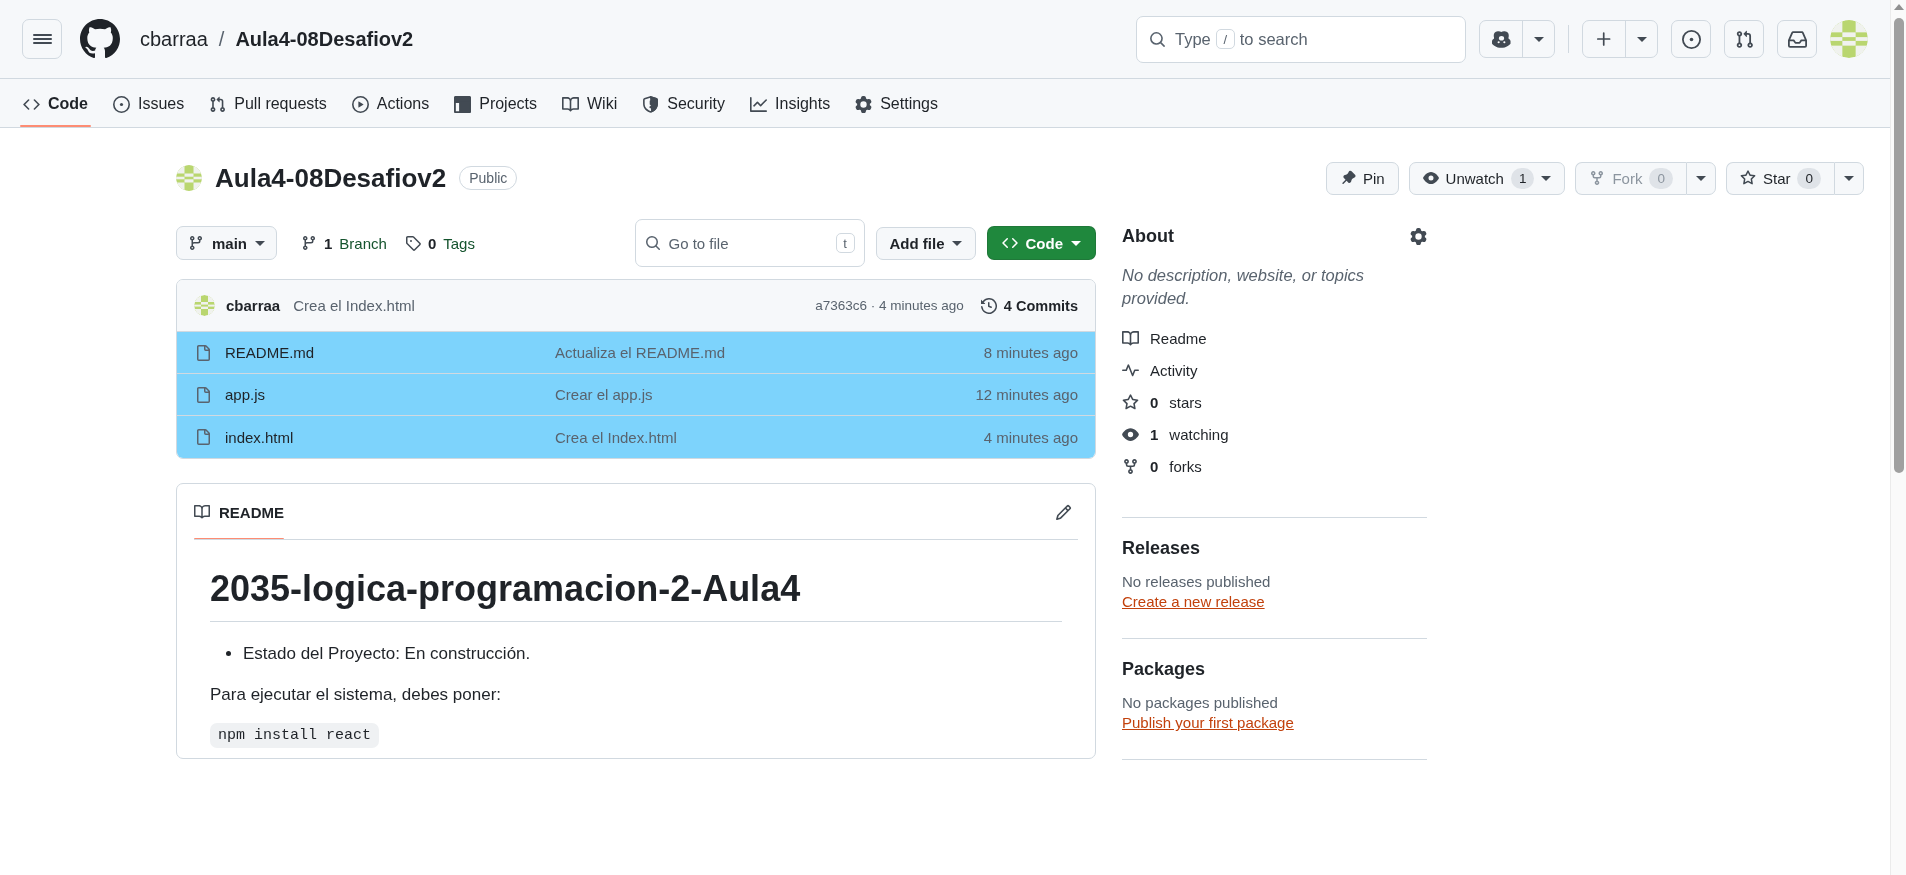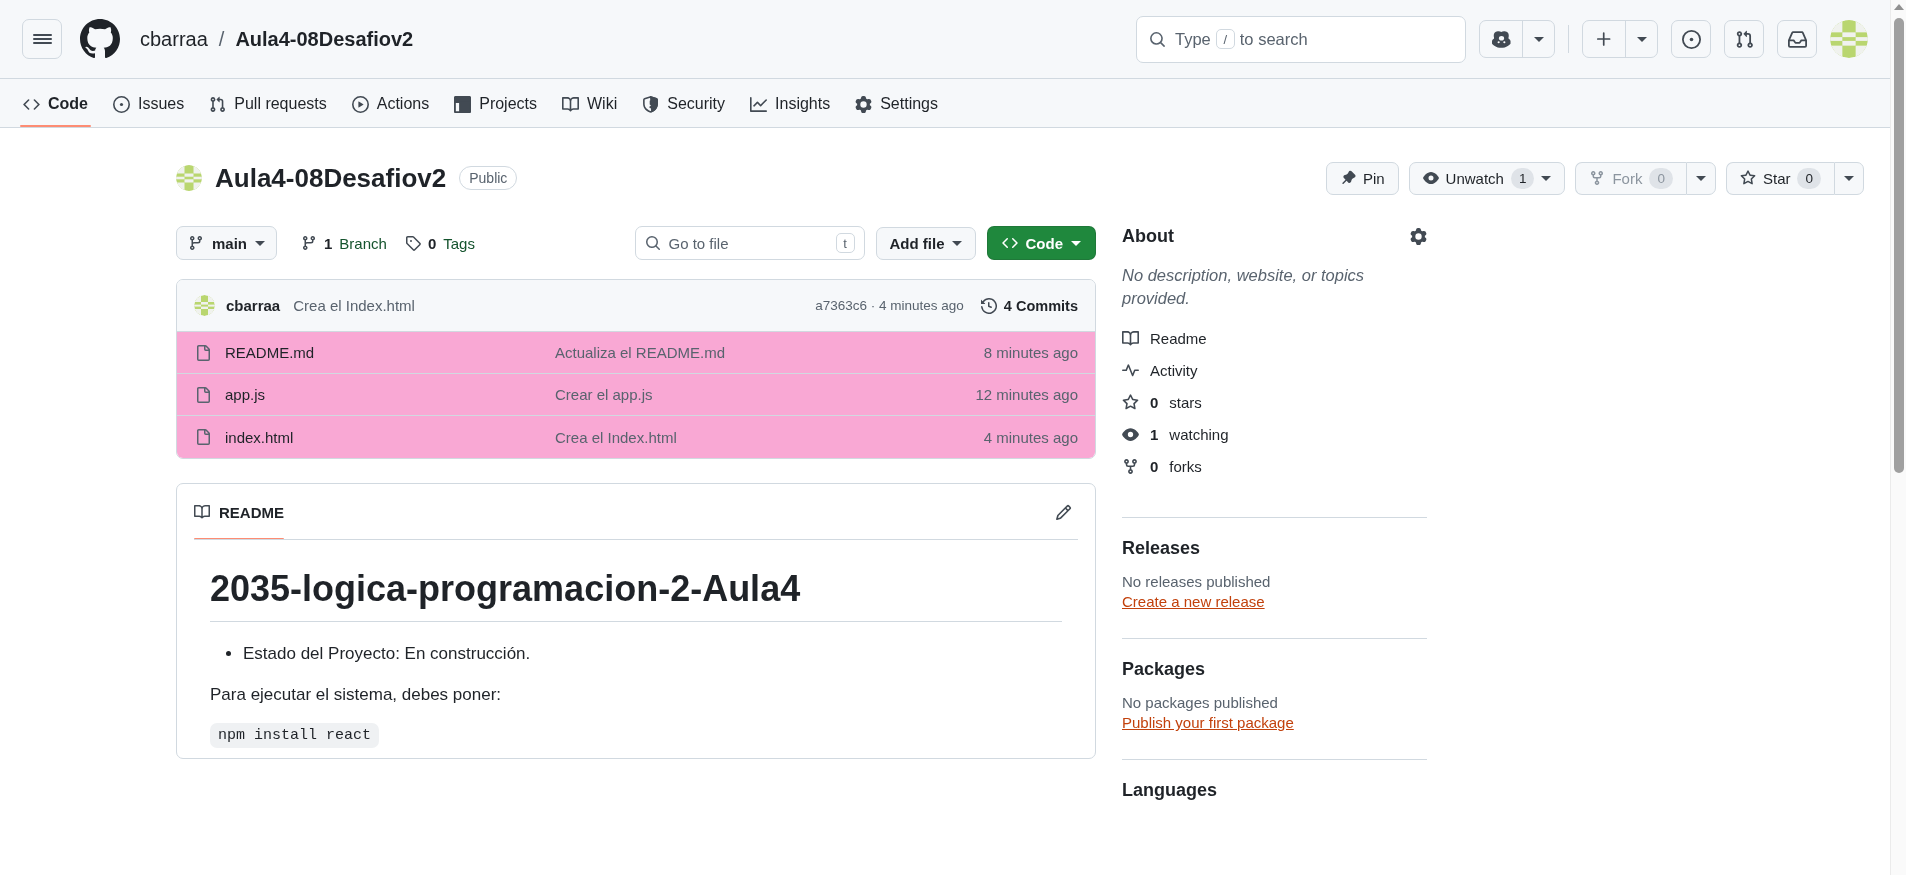--- a/index.html
+++ b/index.html
@@ -134,21 +134,21 @@
     display: flex; align-items: center; gap: 8px;
     height: 34px; padding: 0 11px;
     border: 1px solid #d1d9e0; border-radius: 7px; background: #f6f8fa;
     font-size: 15px; font-weight: bold; cursor: pointer;
   }
   .meta-link { display: flex; align-items: center; gap: 7px; font-size: 15px; color: #1f2328; cursor: pointer; margin-left: 24px; }
   .meta-link b { font-weight: bold; }
   .meta-link .muted { color: #14532d; }
   .toolbar-right { margin-left: auto; display: flex; align-items: center; gap: 11px; }
   .gotofile {
-    width: 230px; height: 34px;
+    width: 230px; height: 48px;
     border: 1px solid #d1d9e0; border-radius: 7px; background: #ffffff;
     display: flex; align-items: center; padding: 0 9px; gap: 8px; cursor: text;
   }
   .gotofile .ph { font-size: 15px; color: #59636e; }
   .btn-green {
     display: flex; align-items: center; gap: 8px;
     height: 34px; padding: 0 14px;
     background: #1f883d; border: 1px solid rgba(31,35,40,0.15); border-radius: 7px;
     color: #ffffff; font-size: 15px; font-weight: bold; cursor: pointer;
   }
@@ -161,21 +161,21 @@
     background: #f6f8fa; height: 52px; padding: 0 17px;
     border-bottom: 1px solid #d1d9e0;
   }
   .commit-bar .c-avatar { width: 21px; height: 21px; border-radius: 50%; flex: none; }
   .commit-bar .c-user { font-size: 15px; font-weight: bold; margin-left: 11px; cursor: pointer; }
   .commit-bar .c-msg { font-size: 15px; color: #59636e; margin-left: 13px; cursor: pointer; }
   .commit-bar .c-right { margin-left: auto; display: flex; align-items: center; gap: 17px; }
   .commit-bar .c-sha { font-size: 13.5px; color: #59636e; cursor: pointer; }
   .commit-bar .c-commits { display: flex; align-items: center; gap: 7px; font-size: 14.5px; font-weight: bold; cursor: pointer; }
 
-  .file-row { display: flex; align-items: center; height: 42px; padding: 0 17px; border-bottom: 1px solid #d1d9e0; background: #f9a8d4; }
+  .file-row { display: flex; align-items: center; height: 42px; padding: 0 17px; border-bottom: 1px solid #d1d9e0; background: #7dd3fc; }
   .file-row:last-child { border-bottom: none; }
   .file-row .f-icon { width: 17px; display: flex; justify-content: center; flex: none; }
   .file-row .f-name { font-size: 15px; color: #1f2328; margin-left: 14px; width: 330px; cursor: pointer; }
   .file-row .f-msg { font-size: 15px; color: #59636e; flex: 1; cursor: pointer; }
   .file-row .f-time { font-size: 15px; color: #59636e; text-align: right; white-space: nowrap; }
 
   
   .readme-box { margin-top: 24px; border: 1px solid #d1d9e0; border-radius: 7px; background: #ffffff; }
   .readme-head { display: flex; align-items: center; height: 56px; padding: 0 17px; position: relative; }
   .readme-tab { display: flex; align-items: center; gap: 9px; font-size: 15px; font-weight: bold; height: 55px; cursor: pointer; position: relative; }
@@ -647,23 +647,20 @@
       <div class="hr"></div>
 
       <div class="side-section">
         <div class="side-h2">Packages</div>
         <div class="side-sub">No packages published</div>
         <a class="side-a" href="#">Publish your first package</a>
       </div>
 
       <div class="hr"></div>
 
-      <div class="side-section">
-        <div class="side-h2">Languages</div>
-      </div>
     </div>
   </div>
 </div>
 
 <div class="scrollbar">
   <div class="sb-arrow"></div>
   <div class="sb-thumb"></div>
 </div>
 
 </div>

